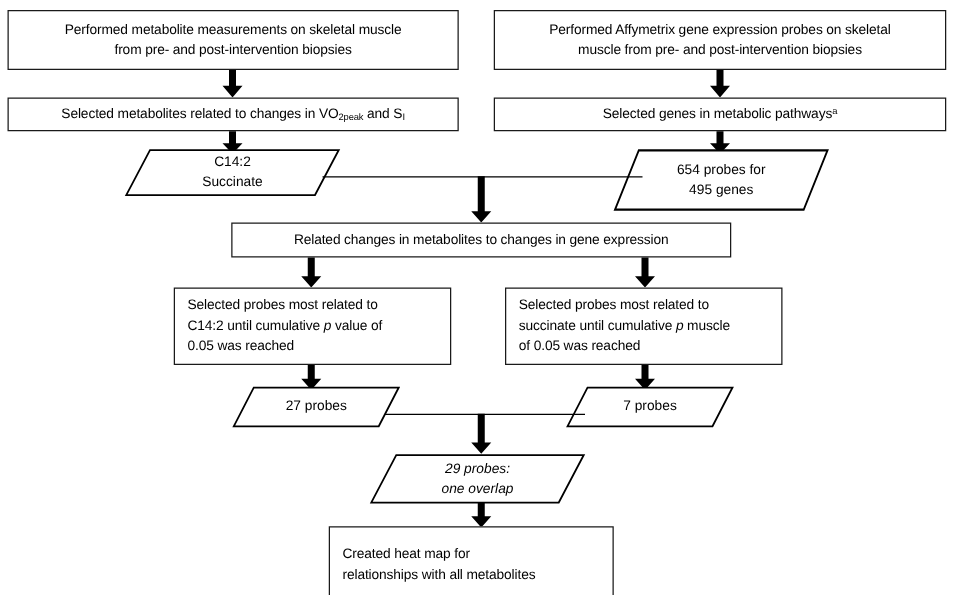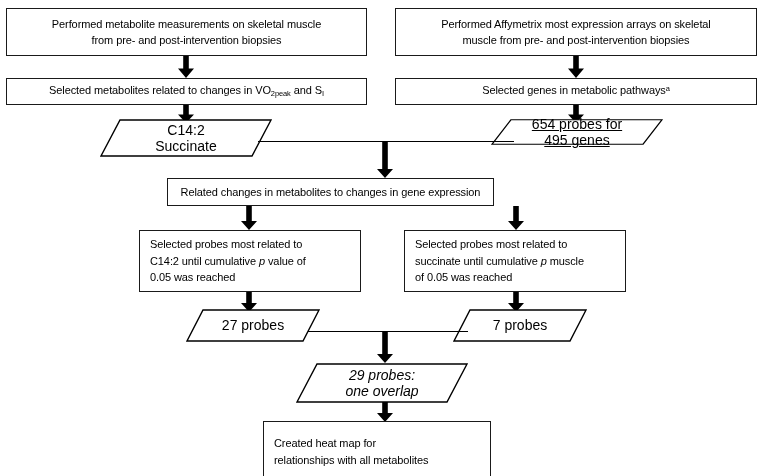--- a/index.html
+++ b/index.html
@@ -55,21 +55,21 @@
   .node-para svg {
     position: absolute;
     inset: 0;
     width: 100%;
     height: 100%;
     overflow: visible;
   }
   .node-para .para-label {
     position: relative;
     text-align: center;
-    font-size: 14px;
+    font-size: 11px;
     line-height: 16.5px;
     white-space: pre-line;
     z-index: 2;
   }
 
   
   .arrow {
     position: absolute;
   }
   .arrow svg { display: block; overflow: visible; }
@@ -89,21 +89,21 @@
 <body>
 
 <div id="flowchart">
 
   <div class="node-box" style="left:6px; top:8px; width:361px; height:48px;">
     <span class="node-text">Performed metabolite measurements on skeletal muscle
 from pre- and post-intervention biopsies</span>
   </div>
 
   <div class="node-box" style="left:395px; top:8px; width:362px; height:48px;">
-    <span class="node-text">Performed Affymetrix most expression arrays on skeletal
+    <span class="node-text">Performed Affymetrix gene expression probes on skeletal
 muscle from pre- and post-intervention biopsies</span>
   </div>
 
   <div class="arrow" style="left:178px; top:56px;">
     <svg width="16" height="22" viewBox="0 0 16 22">
       <path d="M5.2 0 H10.8 V12.5 H16 L8 22 L0 12.5 H5.2 Z" fill="#000"></path>
     </svg>
   </div>
   <div class="arrow" style="left:568px; top:56px;">
     <svg width="16" height="22" viewBox="0 0 16 22">
@@ -131,37 +131,37 @@
   </div>
 
   <div class="node-para" style="left:100px; top:119px; width:172px; height:38px;">
     <svg viewBox="0 0 172 38" preserveAspectRatio="none">
       <polygon points="20,1 171,1 152,37 1,37" fill="#ffffff" stroke="#000000" stroke-width="1.4"></polygon>
     </svg>
     <span class="para-label">C14:2
 Succinate</span>
   </div>
 
-  <div class="node-para" style="left:491px; top:119px; width:172px; height:26px;text-decoration:underline;">
+  <div class="node-para" style="left:491px; top:119px; width:172px; height:50px;">
     <svg viewBox="0 0 172 38" preserveAspectRatio="none">
       <polygon points="20,1 171,1 152,37 1,37" fill="#ffffff" stroke="#000000" stroke-width="1.4"></polygon>
     </svg>
     <span class="para-label">654 probes for
 495 genes</span>
   </div>
 
   <div class="connector h" style="left:258px; top:141px; width:256px;"></div>
 
   <div class="arrow" style="left:377px; top:141px;">
     <svg width="16" height="37" viewBox="0 0 16 37">
       <path d="M5.2 0 H10.8 V28 H16 L8 37 L0 28 H5.2 Z" fill="#000"></path>
     </svg>
   </div>
 
-  <div class="node-box" style="left:167px; top:178px; width:327px; height:28px;">
+  <div class="node-box" style="left:185px; top:178px; width:400px; height:28px;">
     <span class="node-text">Related changes in metabolites to changes in gene expression</span>
   </div>
 
   <div class="arrow" style="left:241px; top:206px;">
     <svg width="16" height="24" viewBox="0 0 16 24">
       <path d="M5.2 0 H10.8 V15 H16 L8 24 L0 15 H5.2 Z" fill="#000"></path>
     </svg>
   </div>
   <div class="arrow" style="left:508px; top:206px;">
     <svg width="16" height="24" viewBox="0 0 16 24">

